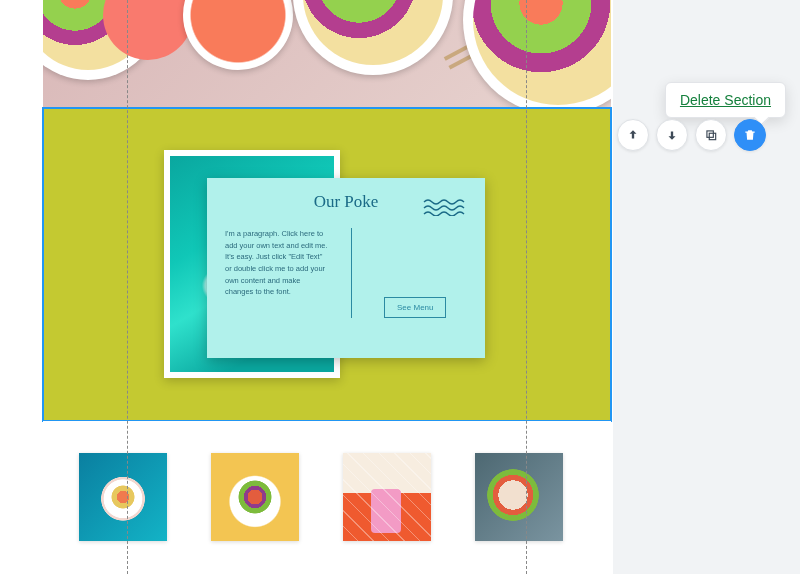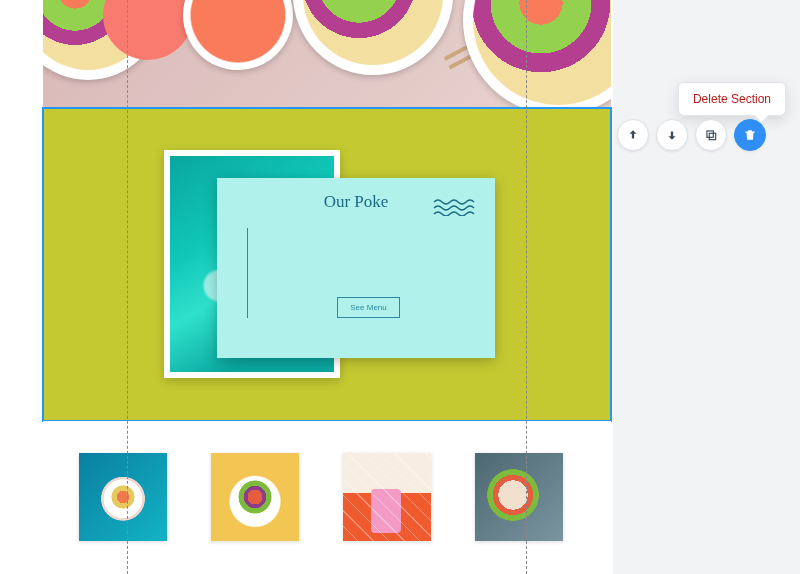--- a/index.html
+++ b/index.html
@@ -81,21 +81,21 @@
   }
   .ocean-photo::after {
     content:""; position:absolute; inset:0;
     background: radial-gradient(circle at 30% 60%, rgba(255,255,255,.55) 0 8%, transparent 10%),
                 radial-gradient(circle at 65% 30%, rgba(255,255,255,.4) 0 6%, transparent 8%),
                 radial-gradient(circle at 50% 80%, rgba(255,255,255,.5) 0 10%, transparent 12%);
   }
 
   .postcard {
     position: absolute;
-    left: 217px; top: 178px;
+    left: 207px; top: 178px;
     width: 278px; height: 180px;
     background: #b1f1eb;
     box-shadow: 0 3px 12px rgba(0,0,0,.25);
     padding: 14px 18px;
   }
   .postcard-title {
     text-align: center;
     font-family: "Brush Script MT","Segoe Script", cursive;
     color: #1a6a87;
     font-size: 17px;
@@ -214,23 +214,24 @@
   .tool-btn svg { width: 14px; height: 14px; }
 
   
   .tooltip {
     position: absolute;
     right: 14px; top: 82px;
     background: #ffffff;
     border: 1px solid #e2e4e8;
     border-radius: 6px;
     padding: 9px 14px;
-    font-size: 12px;
-    color: #b91c1c;
+    font-size: 14px;
+    color: #15803d;
     box-shadow: 0 4px 14px rgba(0,0,0,.12);
+    text-decoration: underline;
   }
   .tooltip::after{
     content:"";
     position:absolute;
     right: 18px; bottom: -6px;
     width: 10px; height: 10px;
     background:#fff;
     border-right:1px solid #e2e4e8;
     border-bottom:1px solid #e2e4e8;
     transform: rotate(45deg);
@@ -264,20 +265,21 @@
   <div class="postcard">
     <div class="postcard-title">Our Poke</div>
     <div class="wave-stamp">
       <svg viewBox="0 0 48 18">
         <path d="M1 4 q4 -4 8 0 t8 0 t8 0 t8 0 t8 0" fill="none" stroke="#1a6a87" stroke-width="1.4"></path>
         <path d="M1 10 q4 -4 8 0 t8 0 t8 0 t8 0 t8 0" fill="none" stroke="#1a6a87" stroke-width="1.4"></path>
         <path d="M1 16 q4 -4 8 0 t8 0 t8 0 t8 0 t8 0" fill="none" stroke="#1a6a87" stroke-width="1.4"></path>
       </svg>
     </div>
     <div class="postcard-body">
+      <div class="postcard-text">I'm a paragraph. Click here to add your own text and edit me. It's easy. Just click "Edit Text" or double click me to add your own content and make changes to the font.</div>
       <div class="divider"></div>
       <div class="postcard-right">
         <button class="see-menu-btn">See Menu</button>
       </div>
     </div>
   </div>
 
   <div class="gallery">
     <div class="gallery-item gi1" title="poke-bowl-teal-table"></div>
     <div class="gallery-item gi2" title="poke-bowl-yellow-bg"></div>

